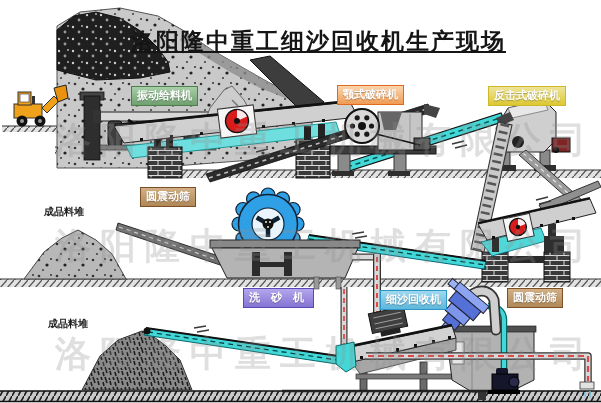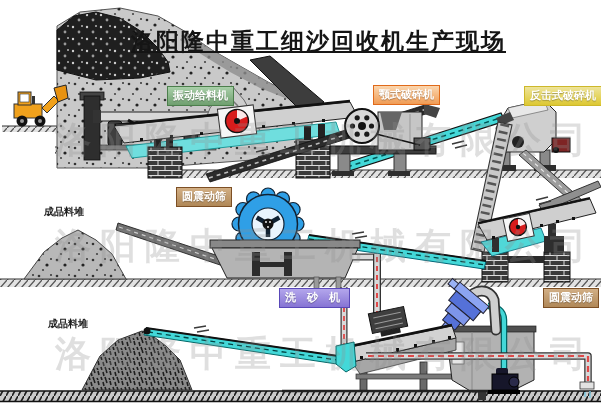--- a/index.html
+++ b/index.html
@@ -7,21 +7,21 @@
           font-family:"Liberation Sans",sans-serif;}
   #art{position:absolute;left:0;top:0;z-index:1;}
   .wm{position:absolute;left:8px;z-index:2;white-space:nowrap;
       font:bold 36px "Liberation Serif",serif;letter-spacing:9px;
       color:#8f8f8f;opacity:.28;pointer-events:none;margin-left:47px;}
   .title{position:absolute;top:26px;left:0;width:100%;z-index:3;text-align:center;
          font:bold 23px "Liberation Serif",serif;letter-spacing:2px;color:#151515;
          text-indent:36px;white-space:nowrap;text-decoration:underline;}
   .label{position:absolute;z-index:3;font:bold 11px "Liberation Sans",sans-serif;
          color:#fff;padding:1px 5px 2px;border:1px solid;white-space:nowrap;
-         text-shadow:0 1px 1px rgba(0,0,0,.3);margin-left:36px;}
+         text-shadow:0 1px 1px rgba(0,0,0,.3);}
   .lb-feeder{left:131px;top:86px;background:linear-gradient(#a8cfa8,#6f9f6f);border-color:#4c7f4c;}
   .lb-jaw{left:337px;top:85px;background:linear-gradient(#fbd6ae,#f09c55);border-color:#e06a1a;}
   .lb-impact{left:488px;top:86px;background:linear-gradient(#eee49a,#ddc832);border-color:#cdb82a;}
   .lb-screen1{left:140px;top:187px;background:linear-gradient(#d2af85,#b08858);border-color:#7d4f24;}
   .lb-washer{left:243px;top:288px;background:linear-gradient(#b3a6ec,#8674d4);border-color:#5948b8;letter-spacing:4px;}
   .lb-recycler{left:380px;top:290px;background:linear-gradient(#9fd8f0,#5cb8dc);border-color:#2e96c4;}
   .lb-screen2{left:507px;top:288px;background:linear-gradient(#d2af85,#b08858);border-color:#7d4f24;}
   .plain{position:absolute;z-index:3;font:bold 10px "Liberation Serif",serif;color:#1c1c1c;white-space:nowrap;text-align:center;}
   .pl-1{left:44px;top:205px;}
   .pl-2{left:48px;top:317px;}
@@ -382,16 +382,17 @@
   <div class="wm" style="top:222px">洛阳隆中重工机械有限公司</div>
   <div class="wm" style="top:330px">洛阳隆中重工机械有限公司</div>
 
   <div class="title">洛阳隆中重工细沙回收机生产现场</div>
 
   <div class="label lb-feeder">振动给料机</div>
   <div class="label lb-jaw">颚式破碎机</div>
   <div class="label lb-impact">反击式破碎机</div>
   <div class="label lb-screen1">圆震动筛</div>
   <div class="label lb-washer">洗 砂 机</div>
+  <div class="label lb-recycler">细沙回收机</div>
   <div class="label lb-screen2">圆震动筛</div>
   <div class="plain pl-1">成品料堆</div>
   <div class="plain pl-2">成品料堆</div>
 </div>
 
 </body></html>

